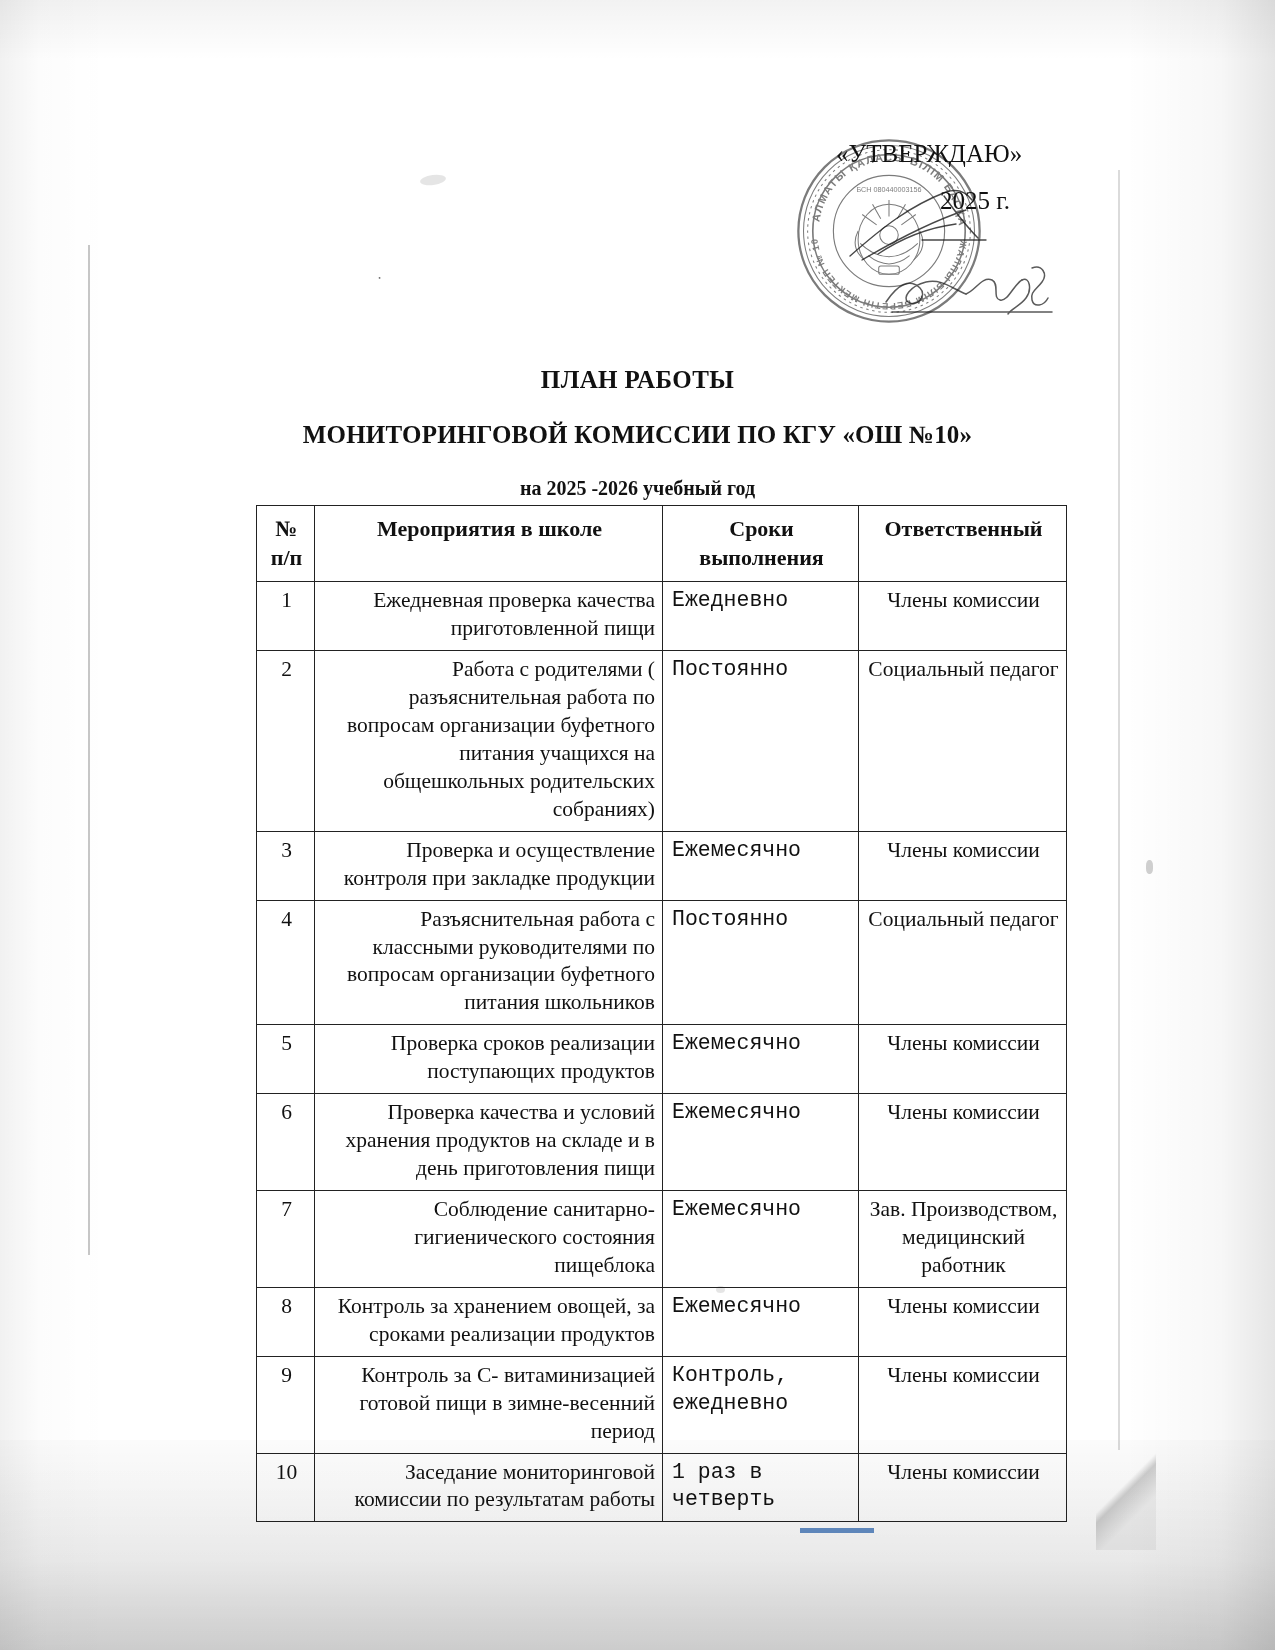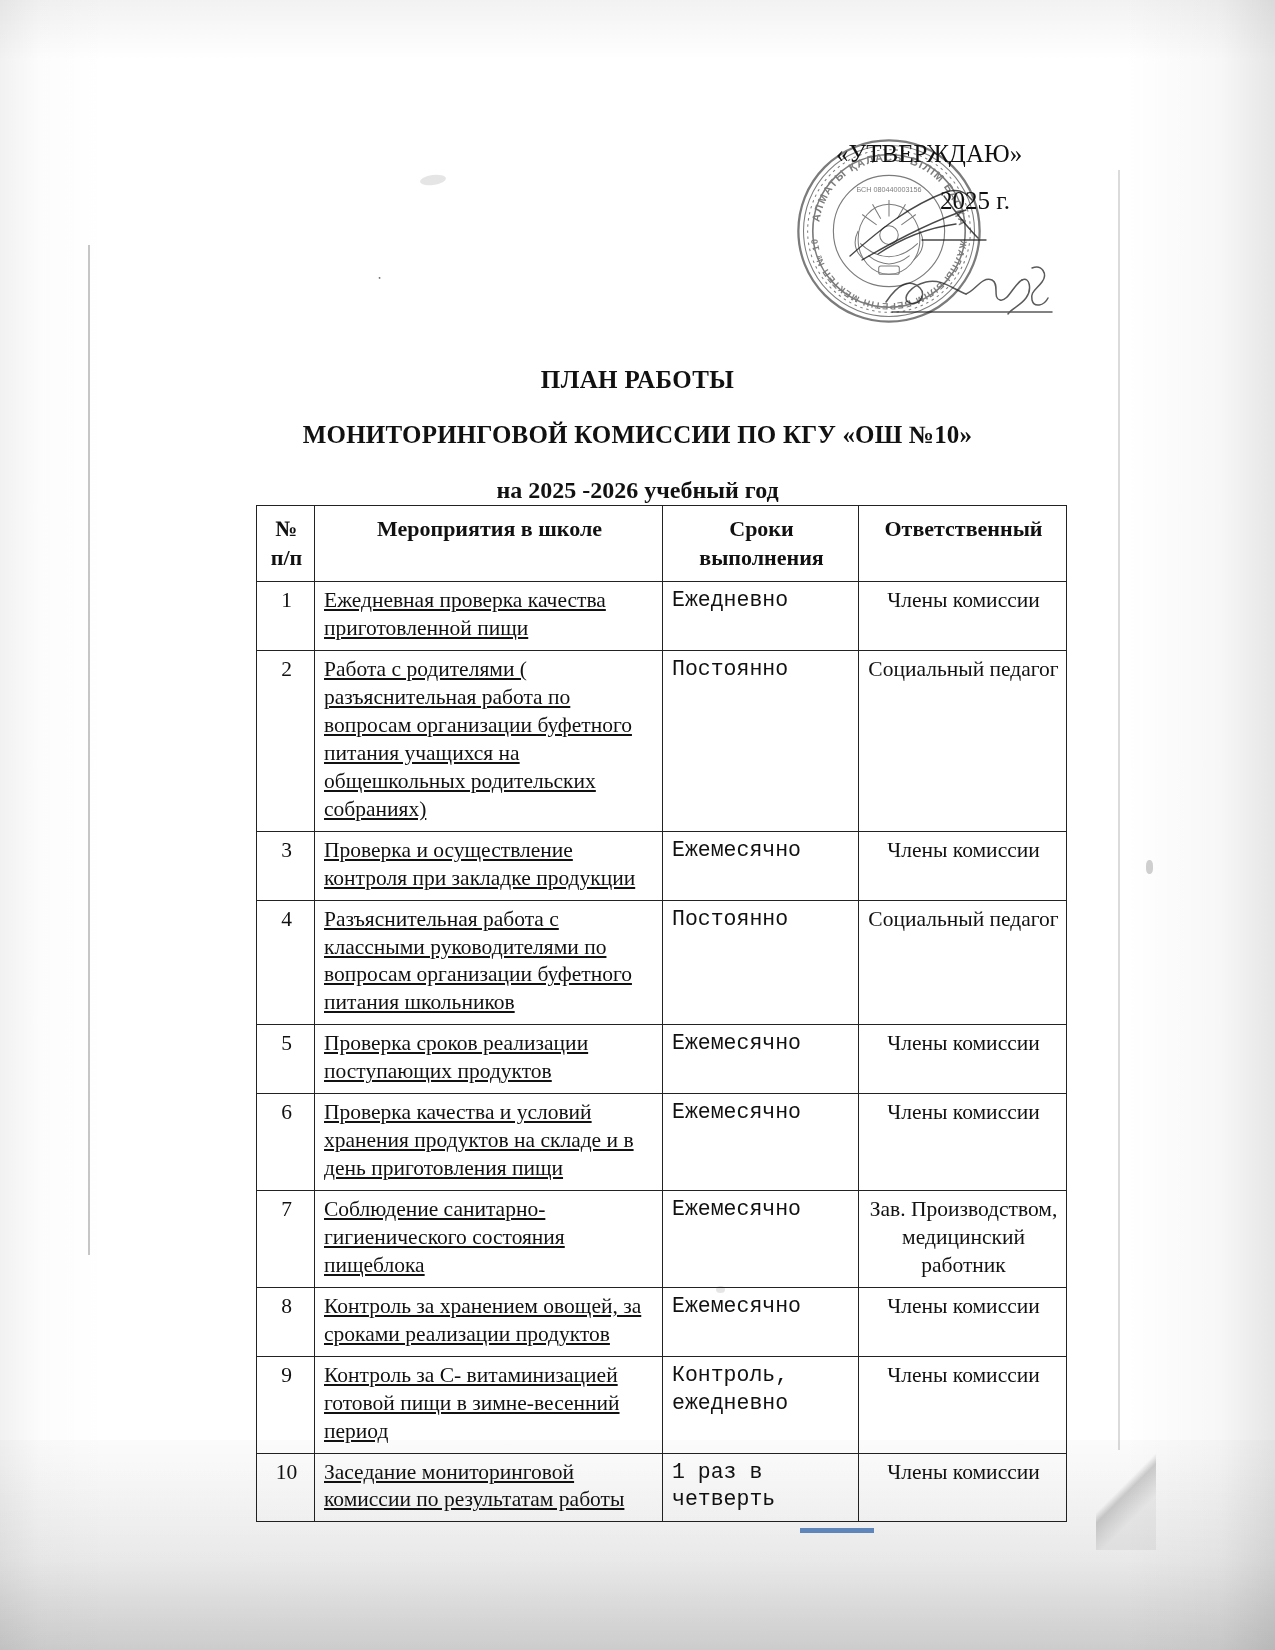--- a/index.html
+++ b/index.html
@@ -134,21 +134,21 @@
     letter-spacing: .4px;
     margin-bottom: 27px;
   }
   .title-sub {
     font-size: 25px;
     font-weight: bold;
     letter-spacing: .2px;
     margin-bottom: 28px;
   }
   .title-year {
-    font-size: 24px;
+    font-size: 20px;
     font-weight: bold;
   }
 
   
   table.plan {
     position: absolute;
     left: 256px;
     top: 505px;
     width: 810px;
     border-collapse: collapse;
@@ -171,21 +171,21 @@
     vertical-align: top;
   }
   .col-num   { width: 58px;  }
   .col-event { width: 348px; }
   .col-term  { width: 196px; }
   .col-resp  { width: 208px; }
 
   td.c-num  { text-align: center; padding-left: 0; padding-right: 0; }
   td.c-term { text-align: left; font-family: Liberation Mono, monospace; }
   td.c-resp { text-align: center; }
-  td.c-event { text-align: left; text-decoration: underline; }
+  td.c-event { text-align: right; }
 
   .cell-line { display: block; }
 </style>
 </head>
 <body>
 
 <div class="page">
 
   <div class="scan-edge-left"></div>
   <div class="scan-edge-right"></div>

